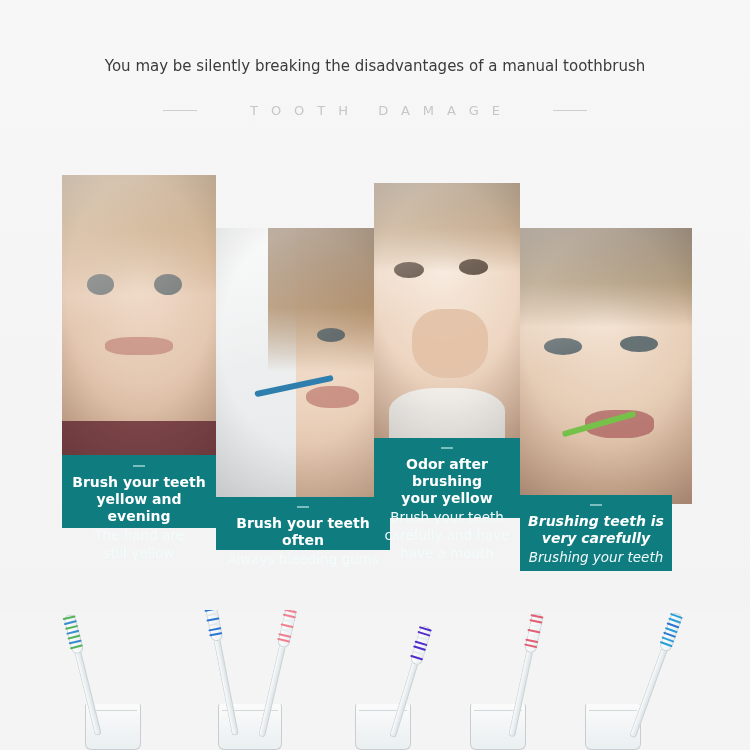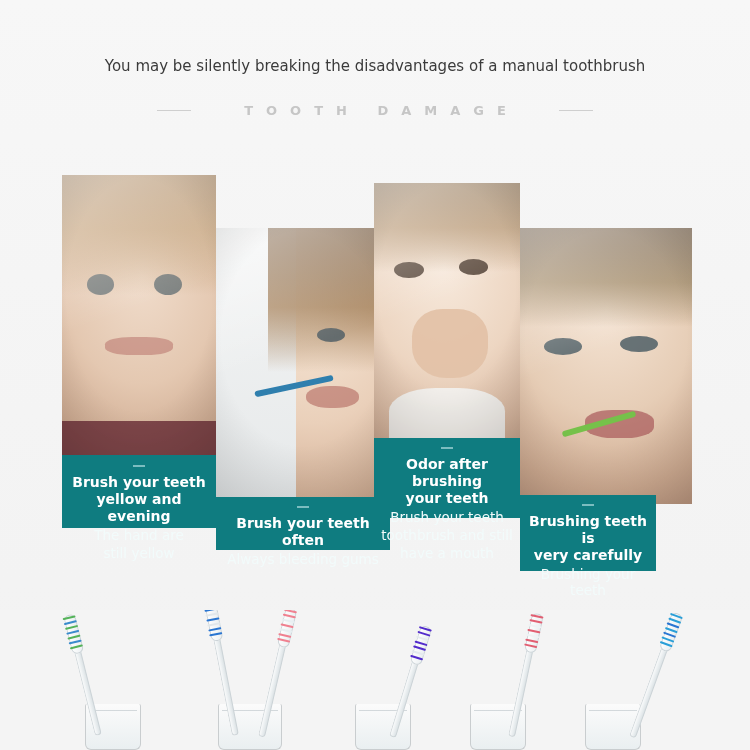--- a/index.html
+++ b/index.html
@@ -25,21 +25,21 @@
     font-size:15px;line-height:20px;color:#3b3b3b;font-weight:400;
     font-family:"DejaVu Sans", sans-serif;
   }
   .eyebrow-row{
     position:absolute;left:0;top:99px;width:750px;height:22px;
     display:flex;align-items:center;justify-content:center;gap:40px;
   }
   .eyebrow-dash{width:34px;height:1px;background:#cfcfcf;flex:0 0 auto;}
   .eyebrow-text{
     font-size:13px;color:#c6c6c6;letter-spacing:13px;
-    font-weight:700;white-space:nowrap;text-indent:13px;
+    font-weight:400;white-space:nowrap;text-indent:13px;
     font-family:"DejaVu Sans", sans-serif;
   }
 
   
   .collage{position:absolute;left:0;top:160px;width:750px;height:450px;}
 
   .panel{position:absolute;overflow:hidden;}
   .photo{position:absolute;left:0;top:0;width:100%;height:100%;overflow:hidden;}
 
   
@@ -167,38 +167,38 @@
         <div style="position:absolute;left:58%;top:29%;width:20%;height:6%;border-radius:50%;background:#4a3a2e;opacity:.85;"></div>
         <div style="position:absolute;left:26%;top:48%;width:52%;height:26%;border-radius:40% 40% 45% 45%;background:#e3c2a8;opacity:.95;"></div>
         <div style="position:absolute;left:10%;bottom:0;width:80%;height:22%;background:#f2f2f0;opacity:.9;border-radius:40% 40% 0 0;"></div>
         <div class="lightwash"></div>
           <div class="vign"></div>
       </div>
     </div>
     <div class="cap" style="left:374px;top:278px;width:146px;height:80px;padding-top:9px;">
       <span class="tick"></span>
       <span class="hl">Odor after brushing</span>
-      <span class="hl">your teeth</span>
+      <span class="hl">your yellow</span>
       <span class="sub">Brush your teeth</span>
-      <span class="sub">toothbrush and still</span>
+      <span class="sub">carefully and have</span>
       <span class="sub">have a mouth</span>
     </div>
 
     <div class="panel" style="left:520px;top:68px;width:172px;height:276px;">
       <div class="photo skin-d">
         <div class="hairwash" style="height:36%;background:linear-gradient(180deg,#6e5840 0%,#a08865 55%,rgba(210,190,165,0) 100%);"></div>
         <div style="position:absolute;left:14%;top:40%;width:22%;height:6%;border-radius:50%;background:#4f5f66;opacity:.85;"></div>
         <div style="position:absolute;left:58%;top:39%;width:22%;height:6%;border-radius:50%;background:#4f5f66;opacity:.85;"></div>
         <div style="position:absolute;left:38%;top:66%;width:40%;height:10%;border-radius:40%;background:#a8595a;opacity:.7;"></div>
         <div style="position:absolute;left:24%;top:70%;width:44%;height:6px;border-radius:3px;background:#76c14a;transform:rotate(-16deg);"></div>
         <div class="lightwash"></div>
           <div class="vign"></div>
       </div>
     </div>
-    <div class="cap" style="left:520px;top:335px;width:136px;height:76px;padding-top:9px;">
+    <div class="cap" style="left:520px;top:335px;width:152px;height:76px;padding-top:9px;font-style:italic;">
       <span class="tick"></span>
       <span class="hl">Brushing teeth is</span>
       <span class="hl">very carefully</span>
       <span class="sub">Brushing your teeth</span>
     </div>
 
   </div>
 
   <div class="brushband">
 

